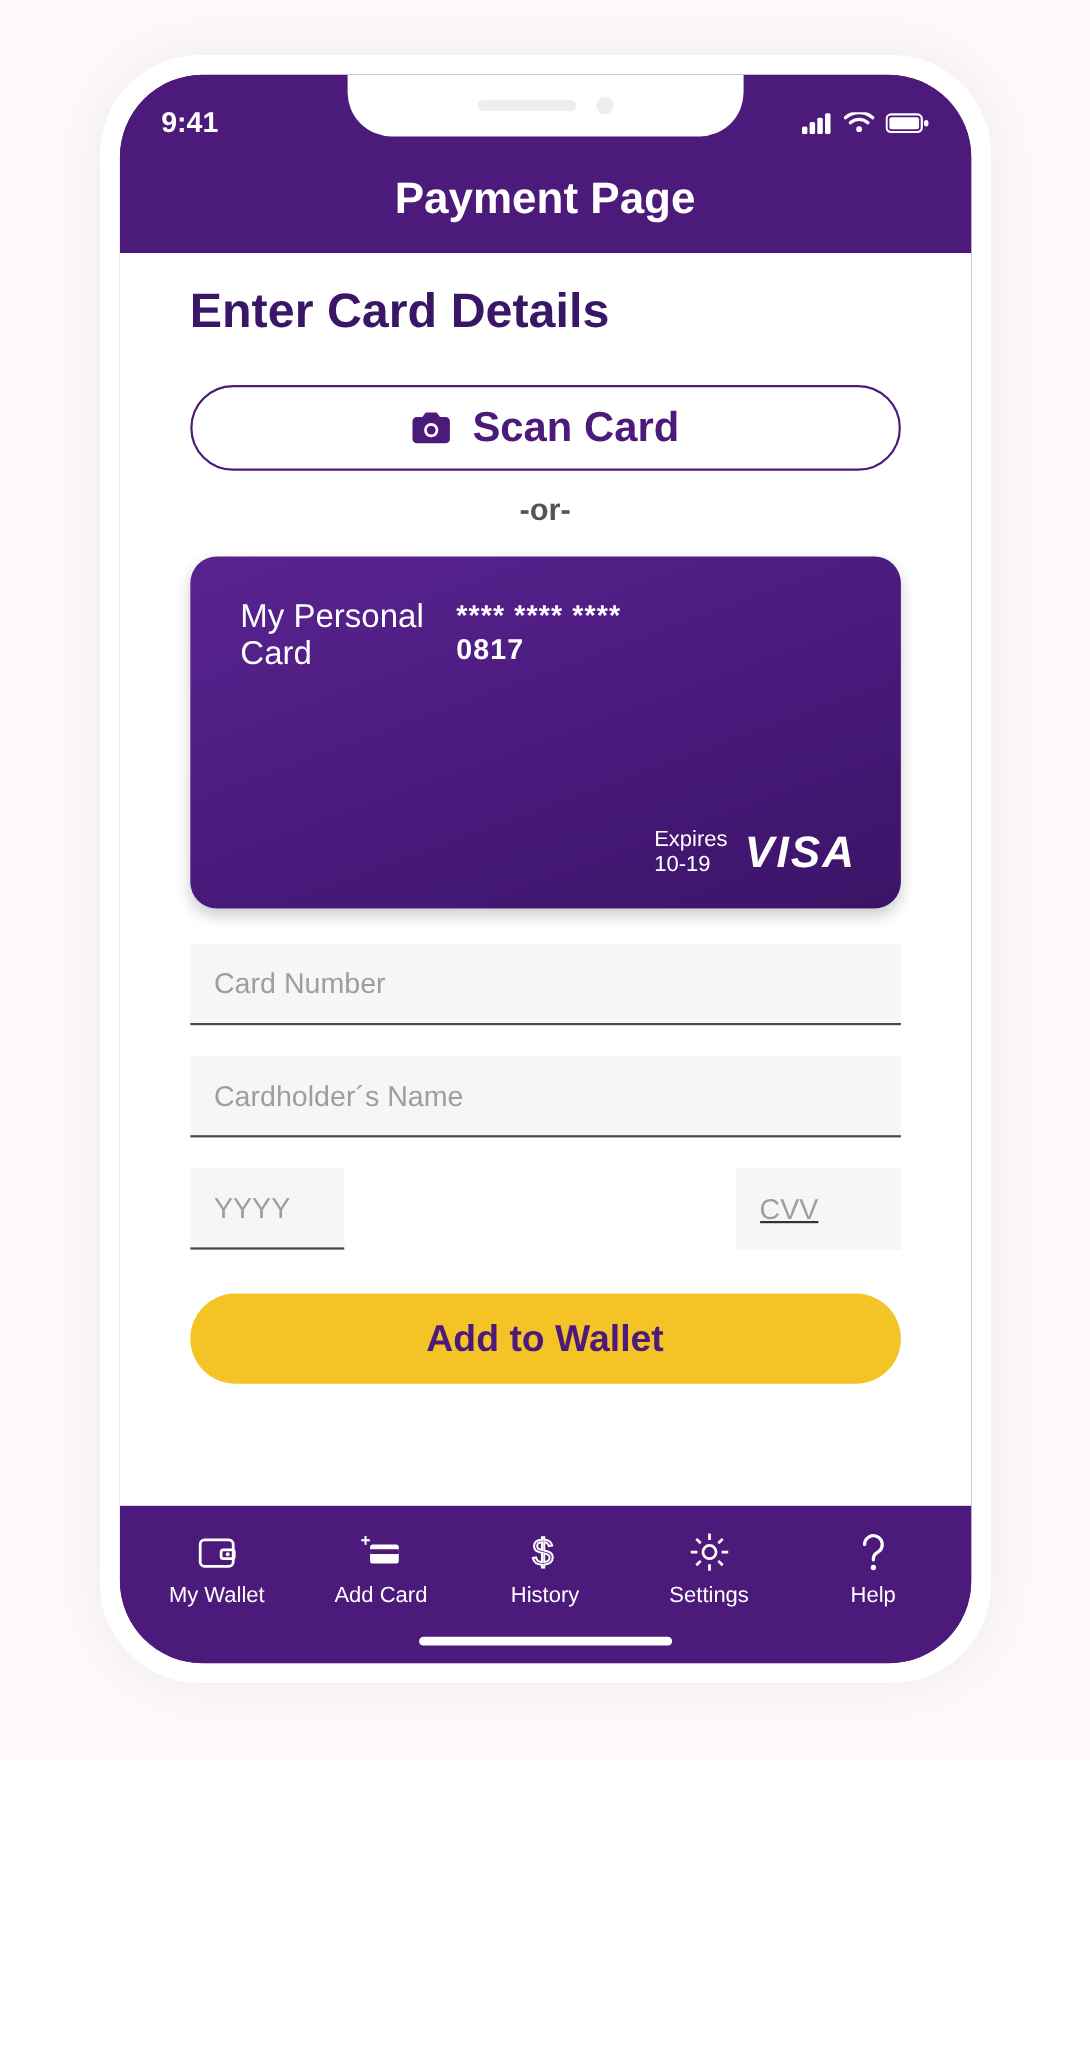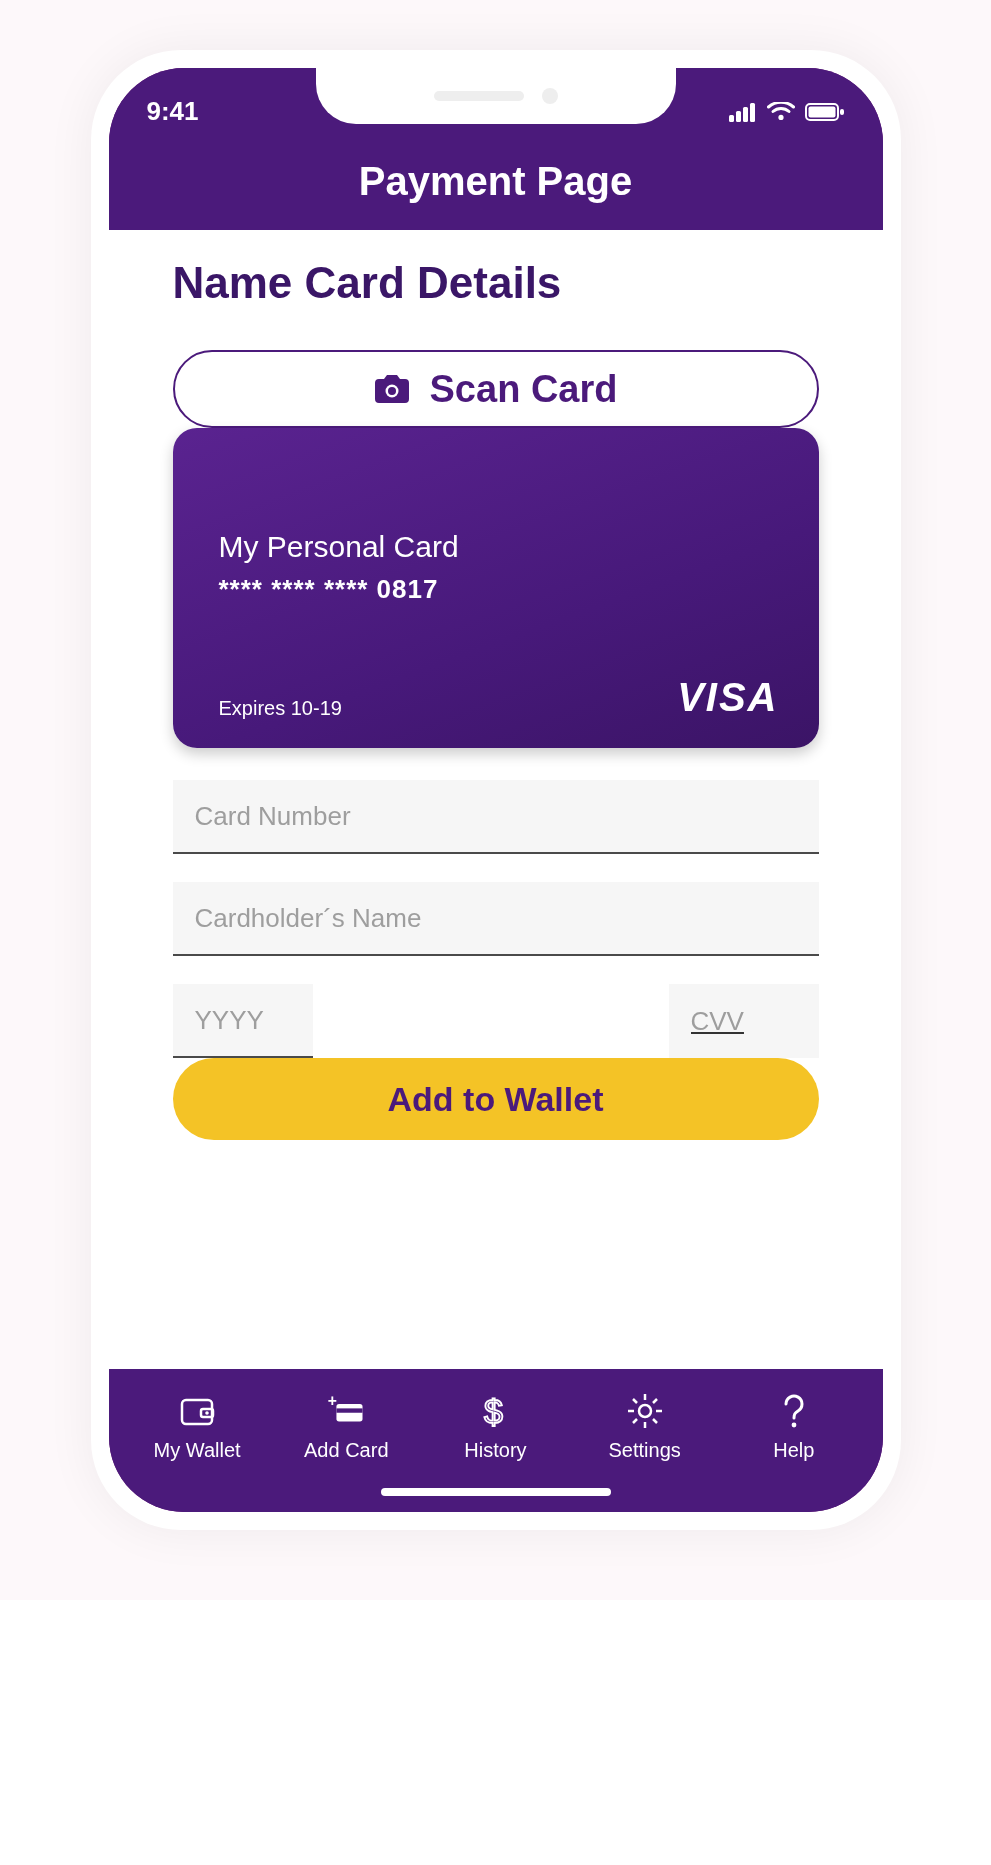--- a/index.html
+++ b/index.html
@@ -88,21 +88,21 @@
     margin:20px 0 26px 0;
   }
   .card-preview{
     width:100%;height:320px;
     border-radius:24px;
     background:linear-gradient(160deg,#5a2390 0%,#47197a 60%,#3b1466 100%);
     color:#ffffff;
     padding:38px 40px 28px 46px;
     position:relative;
     box-shadow:0 6px 14px rgba(0,0,0,0.2);
-    display:flex;flex-direction:column;justify-content:flex-end;
+    display:flex;flex-direction:row;justify-content:flex-end;
   }
   .card-name{font-size:30px;font-weight:500;margin-bottom:10px;}
   .card-num{font-size:26px;letter-spacing:1px;font-weight:700;margin-bottom:70px;}
   .card-bottom{display:flex;justify-content:space-between;align-items:flex-end;}
   .card-exp{font-size:20px;}
   .visa{font-size:40px;font-weight:900;font-style:italic;letter-spacing:2px;}
   .form{margin-top:32px;display:flex;flex-direction:column;gap:28px;}
   .field{
     background:var(--input-bg);
     border:none;border-bottom:2px solid #4a4a4a;
@@ -111,20 +111,21 @@
     color:#333333;
     outline:none;
   }
   .field::placeholder{color:var(--text-grey);}
   .row{display:flex;gap:26px;align-items:stretch;}
   .row .spacer{flex:1;}
   .field.sm{width:110px;text-align:left;}
   .field.md{width:140px;}
   .field.cvv{width:150px;border-bottom:none;text-decoration:underline;}
   .add-btn{
+    margin-top:40px;
     width:100%;height:82px;border:none;border-radius:42px;
     background:var(--yellow);color:var(--purple);
     font-size:34px;font-weight:700;cursor:pointer;
   }
   .tabbar{
     background:var(--purple);
     display:flex;justify-content:space-around;align-items:flex-start;
     padding:22px 14px 50px 14px;
     position:relative;
   }
@@ -173,31 +174,32 @@
               <rect x="1" y="2" width="32" height="16" rx="4" fill="none" stroke="#fff" stroke-width="2"></rect>
               <rect x="3.5" y="4.5" width="27" height="11" rx="2" fill="#fff"></rect>
               <rect x="35" y="7" width="4" height="6" rx="2" fill="#fff"></rect>
             </svg>
           </span>
         </div>
         <div class="header-title">Payment Page</div>
       </div>
 
       <div class="content">
-        <div class="h1">Name Card Details</div>
+        <div class="h1">Enter Card Details</div>
 
         <button class="scan-btn">
           <svg width="36" height="32" viewBox="0 0 36 32">
             <path fill="#4b1a7b" d="M13 2h10l3 4h5a4 4 0 0 1 4 4v16a4 4 0 0 1-4 4H5a4 4 0 0 1-4-4V10a4 4 0 0 1 4-4h5z"></path>
             <circle cx="18" cy="18" r="6.5" fill="#ffffff"></circle>
             <circle cx="18" cy="18" r="4" fill="#4b1a7b"></circle>
           </svg>
           <span>Scan Card</span>
         </button>
 
+        <div class="or">-or-</div>
 
         <div class="card-preview">
           <div class="card-name">My Personal Card</div>
           <div class="card-num">****  ****  ****    0817</div>
           <div class="card-bottom">
             <div class="card-exp">Expires 10-19</div>
             <div class="visa">VISA</div>
           </div>
         </div>
 

